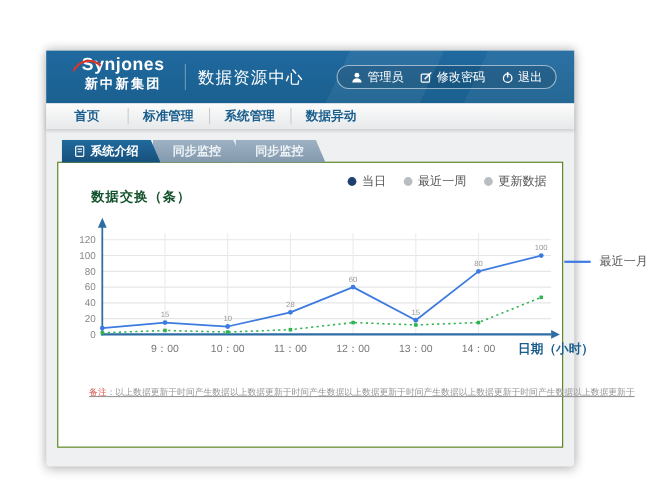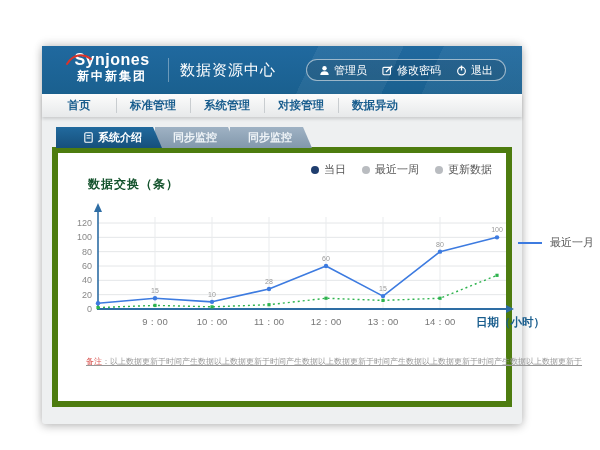--- a/index.html
+++ b/index.html
@@ -28,30 +28,30 @@
 
   
   .nav { position:absolute; left:0; top:48px; right:0; height:23px; display:flex; align-items:stretch;
          background:linear-gradient(180deg,#fcfcfc,#e7e9ea); box-shadow:0 2px 3px rgba(0,0,0,.15); z-index:5; }
   .nav-item { width:74px; display:flex; align-items:center; justify-content:center;
               font-size:11.5px; font-weight:bold; color:#1a5e8e; cursor:pointer; position:relative; }
   .nav-item + .nav-item::before { content:""; position:absolute; left:0; top:4px; bottom:4px; width:1px; background:#c9cdd0; }
 
   
   .tabs { position:absolute; left:14px; top:81px; height:21px; display:flex; z-index:4; }
-  .tab { position:relative; height:21px; padding:0 20px 0 28px; display:flex; align-items:center; gap:5px;
+  .tab { position:relative; height:21px; padding:0 20px 0 12px; display:flex; align-items:center; gap:5px;
          color:#eef3f7; font-size:11px; font-weight:bold; cursor:pointer;
          clip-path:polygon(0 0, calc(100% - 9px) 0, 100% 100%, 0 100%);
          background:linear-gradient(180deg,#9fb2c4,#8298ac); }
   .tab + .tab { margin-left:-7px; padding-left:18px;text-align:center; }
   .tab.active { background:linear-gradient(180deg,#216a9e,#164f7b); color:#fff; z-index:3; }
   .tab:nth-child(2){ z-index:2; } .tab:nth-child(3){ z-index:1; }
 
   .panel { position:absolute; left:10px; right:10px; top:101px; height:260px; background:#fff;
-           border:6px solid #4d7c0f; z-index:3; }
+           border:1px solid #4d7c0f; z-index:3; }
 
   .radios { position:absolute; top:9px; right:14px; display:flex; gap:16px; align-items:center; }
   .radio { display:flex; align-items:center; gap:5px; font-size:11px; color:#555; cursor:pointer; }
   .radio .dot { width:8px; height:8px; border-radius:50%; background:#b9bcc0; }
   .radio.selected .dot { background:#1f3d6e; }
 
   .y-title { position:absolute; left:30px; top:23px; font-size:12px; font-weight:bold; color:#14532d; letter-spacing:1px; }
 
   .chart-wrap { position:absolute; left:18px; top:38px; width:470px; height:160px; }
   .chart-wrap svg { display:block; }
@@ -107,21 +107,20 @@
         </svg>
         <span>退出</span>
       </div>
     </div>
   </div>
 
   <div class="nav">
     <div class="nav-item">首页</div>
     <div class="nav-item">标准管理</div>
     <div class="nav-item">系统管理</div>
-    <div class="nav-item">对接管理</div>
     <div class="nav-item">数据异动</div>
   </div>
 
   <div class="tabs">
     <div class="tab active">
       <svg width="9" height="11" viewBox="0 0 9 11">
         <rect x="0.8" y="0.8" width="7.4" height="9.4" rx="1" stroke="#fff" stroke-width="1.1" fill="none"></rect>
         <line x1="2.5" y1="3.6" x2="6.5" y2="3.6" stroke="#fff" stroke-width="1"></line>
         <line x1="2.5" y1="6" x2="6.5" y2="6" stroke="#fff" stroke-width="1"></line>
       </svg>

